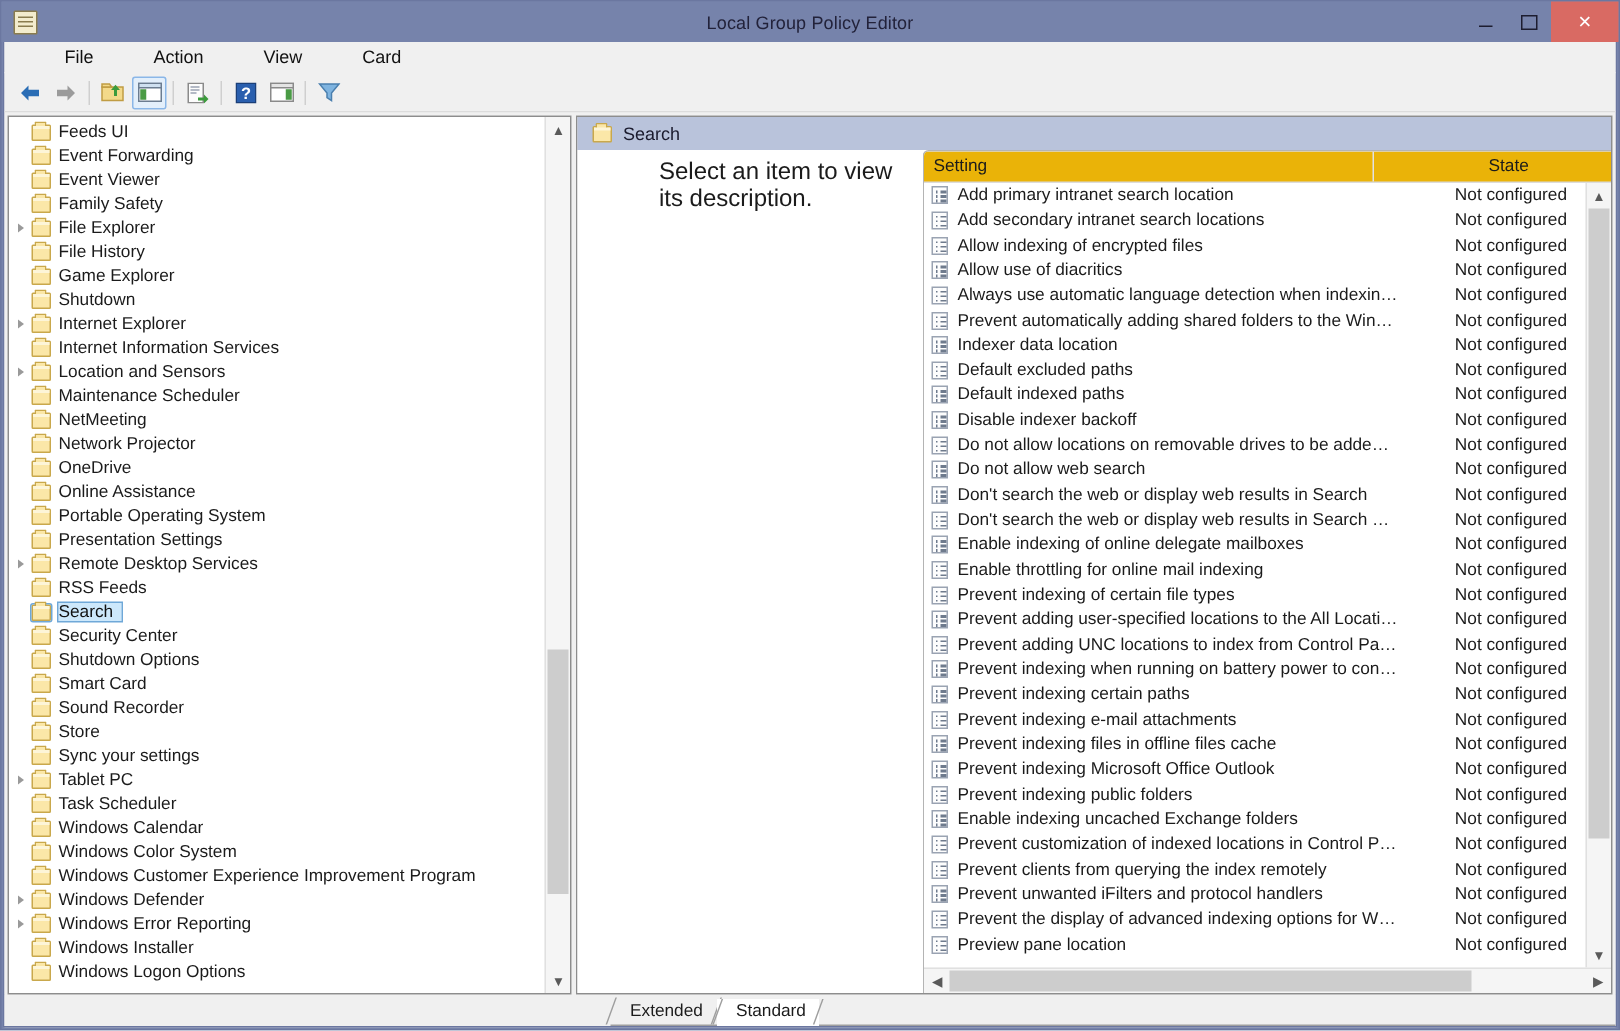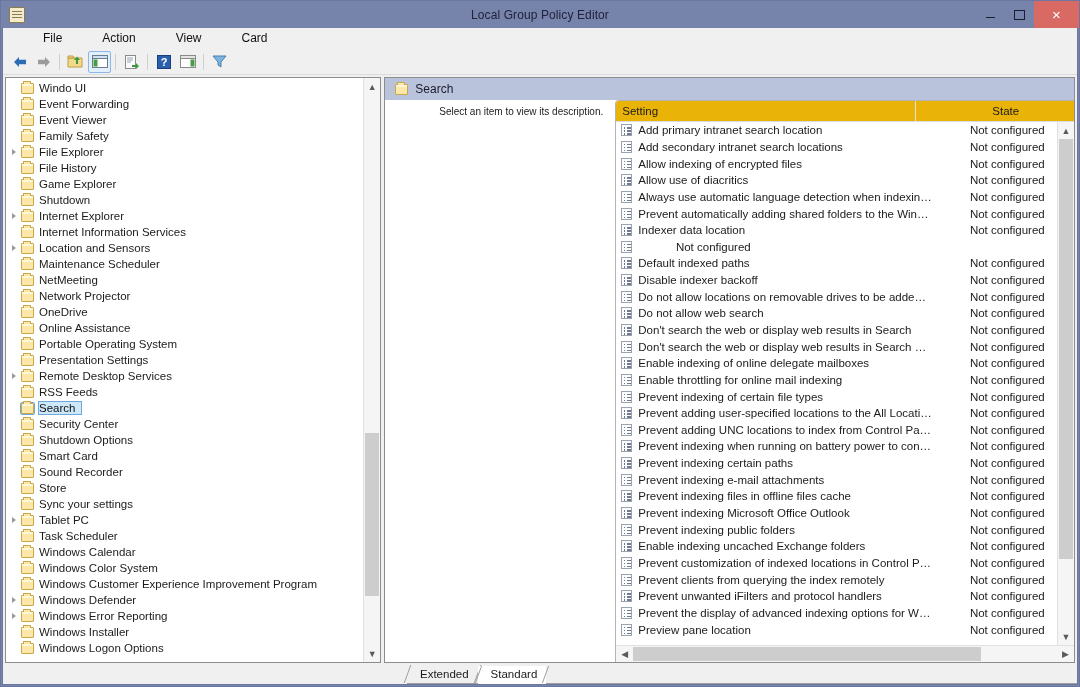--- a/index.html
+++ b/index.html
@@ -246,21 +246,21 @@
   .rp-body {
     flex: 1 1 auto;
     display: flex;
     min-height: 0;
     background: #ffffff;
   }
   .desc-pane {
     width: 182px;
     flex: 0 0 182px;
     padding: 6px 6px 0 6px;
-    font-size: 10px;
+    font-size: 16px;
     color: #1b1b1b;
     background: #ffffff;
     margin-left: 48px;
   }
   .list-pane {
     flex: 1 1 auto;
     min-width: 0;
     display: flex;
     flex-direction: column;
     border: 1px solid #b4b4b4;
@@ -484,21 +484,21 @@
       </div>
     </div>
 
     <div class="panes">
 
       <div class="tree-pane">
         <div class="tree-scrollport" id="tree-list">
             <div class="tree-row">
               <div class="tree-expander"></div>
               <div class="folder-icon"></div>
-              <span class="tree-label">Windo UI</span>
+              <span class="tree-label">Feeds UI</span>
             </div>
             <div class="tree-row">
               <div class="tree-expander"></div>
               <div class="folder-icon"></div>
               <span class="tree-label">Event Forwarding</span>
             </div>
             <div class="tree-row">
               <div class="tree-expander"></div>
               <div class="folder-icon"></div>
               <span class="tree-label">Event Viewer</span>
@@ -744,20 +744,21 @@
                     <div class="lcell-comment"></div>
                   </div>
                   <div class="lrow">
                     <div class="policy-icon"></div>
                     <div class="lcell-setting">Indexer data location</div>
                     <div class="lcell-state">Not configured</div>
                     <div class="lcell-comment"></div>
                   </div>
                   <div class="lrow">
                     <div class="policy-icon"></div>
+                    <div class="lcell-setting">Default excluded paths</div>
                     <div class="lcell-state">Not configured</div>
                     <div class="lcell-comment"></div>
                   </div>
                   <div class="lrow">
                     <div class="policy-icon"></div>
                     <div class="lcell-setting">Default indexed paths</div>
                     <div class="lcell-state">Not configured</div>
                     <div class="lcell-comment"></div>
                   </div>
                   <div class="lrow">

